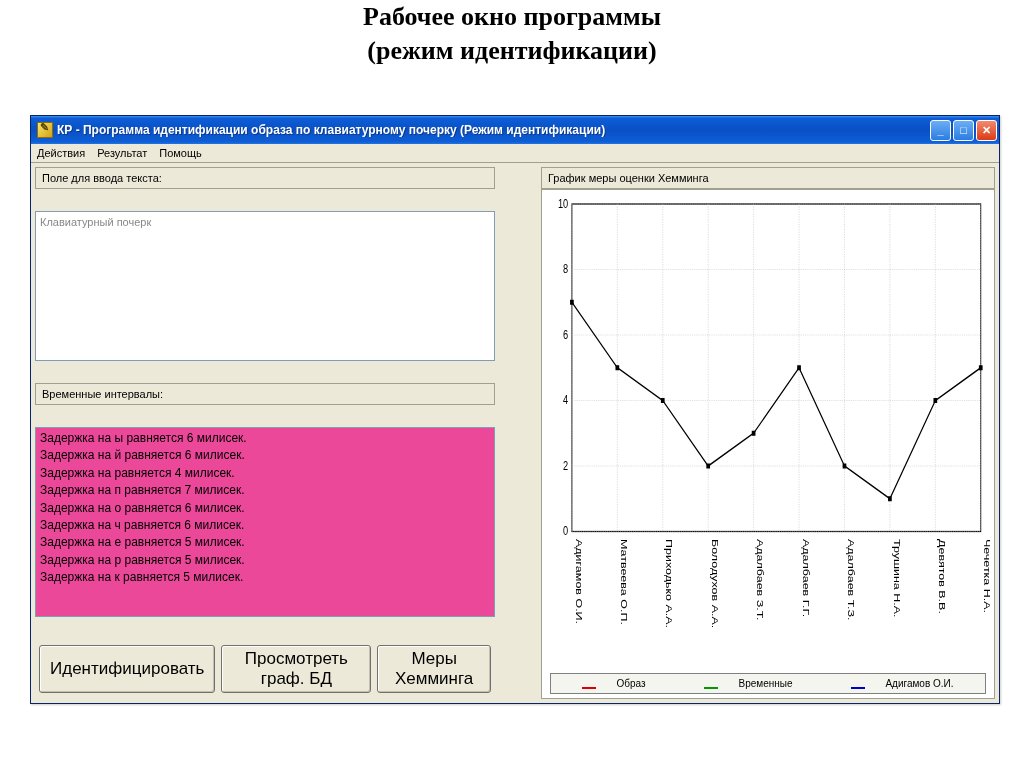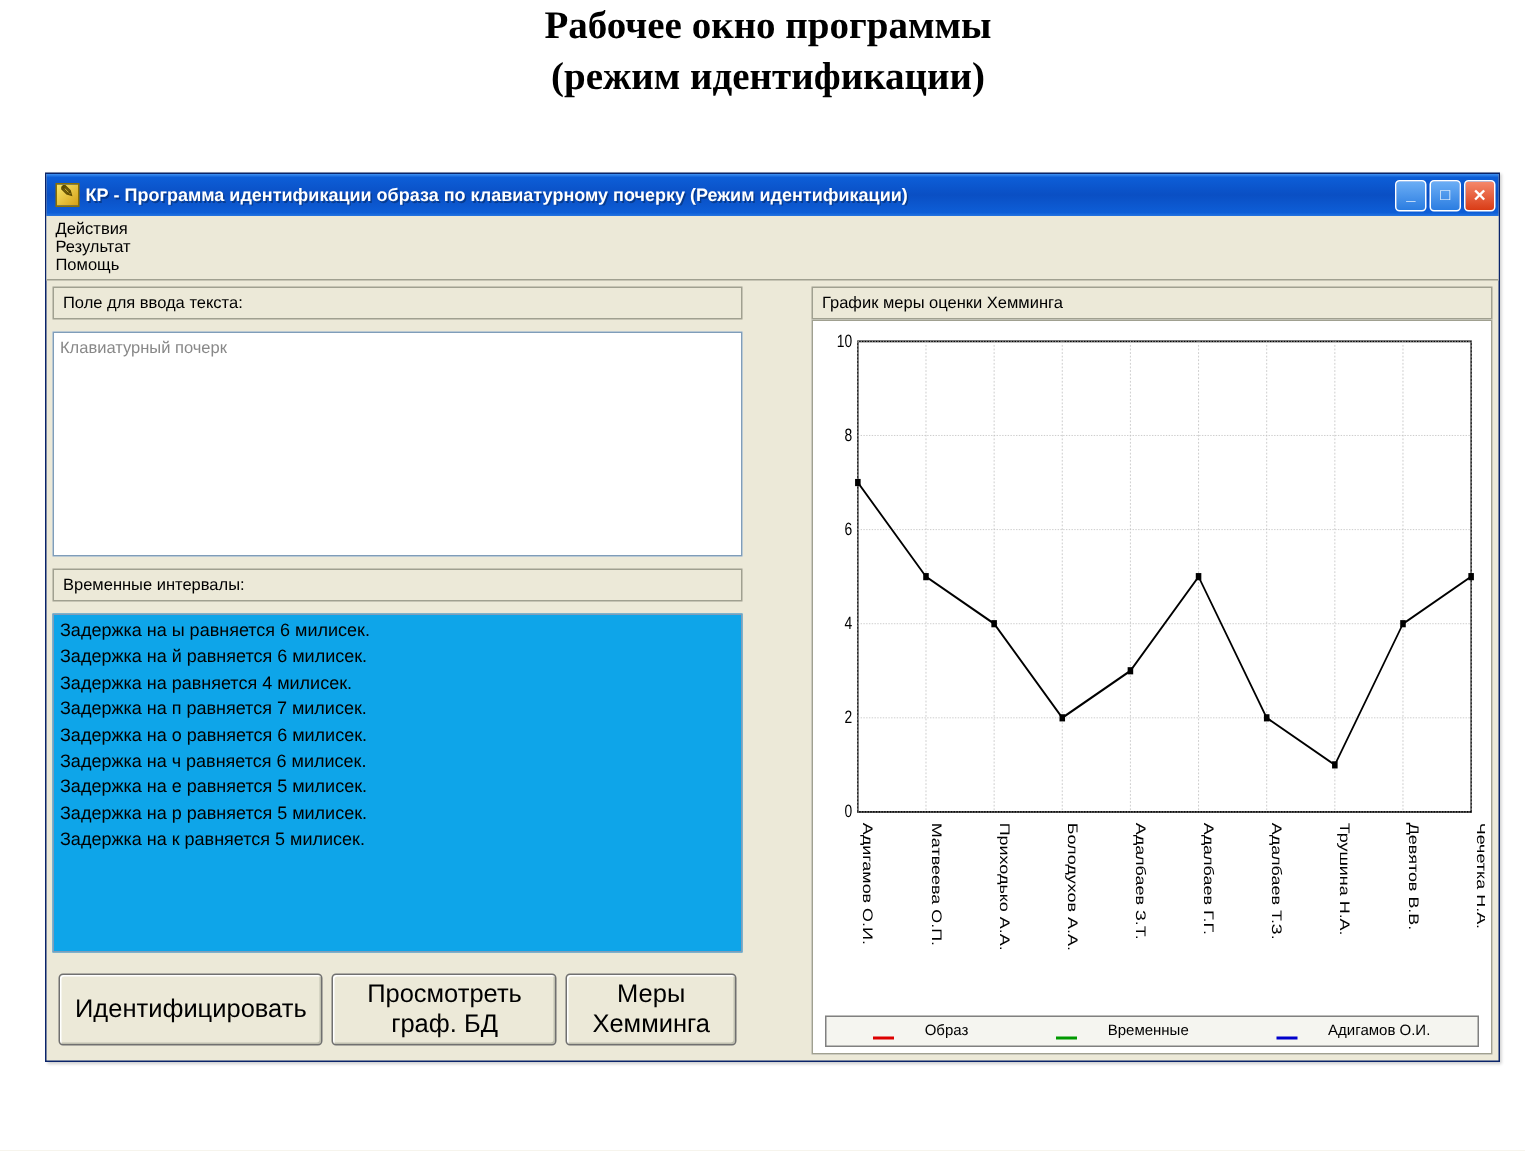--- a/index.html
+++ b/index.html
@@ -63,39 +63,39 @@
       display: flex; align-items: center; justify-content: center;
       font-weight: bold;
       font-size: 11px;
       cursor: pointer;
     }
     .win-btn.close { background: linear-gradient(to bottom, #F5896C, #D93C16); }
     .menubar {
       background: #ECE9D8;
       display: flex;
       padding: 3px 6px;
+      gap: 12px;
       border-bottom: 1px solid #A0A090;
-      flex-direction: column;
     }
     .menubar span { cursor: pointer; }
     .content { display: flex; padding: 4px; gap: 6px; }
-    .left-col { width: 460px; display: flex; flex-direction: column; gap: 8px; }
+    .left-col { width: 460px; display: flex; flex-direction: column; gap: 22px; }
     .right-col { flex: 1; display: flex; flex-direction: column; padding-left: 40px; }
     .label-row { font-size: 11px; padding: 4px 6px; background: #ECE9D8; border: 1px solid #A0A090; }
     .text-input-area {
       height: 150px;
       background: #fff;
       border: 1px solid #7F9DB9;
       padding: 4px;
       color: #888;
       overflow: auto;
     }
     .intervals-box {
-      height: 226px;
-      background: #0ea5e9;
+      height: 190px;
+      background: #ec4899;
       border: 1px solid #7F9DB9;
       padding: 2px 4px;
       overflow-y: scroll;
       font-family: "MS Sans Serif", Tahoma, sans-serif;
       font-size: 12px;
     }
     .intervals-box div { white-space: nowrap; line-height: 1.45; }
     .bottom-buttons { display: flex; gap: 6px; padding: 6px 4px; }
     .btn {
       background: #ECE9D8;

